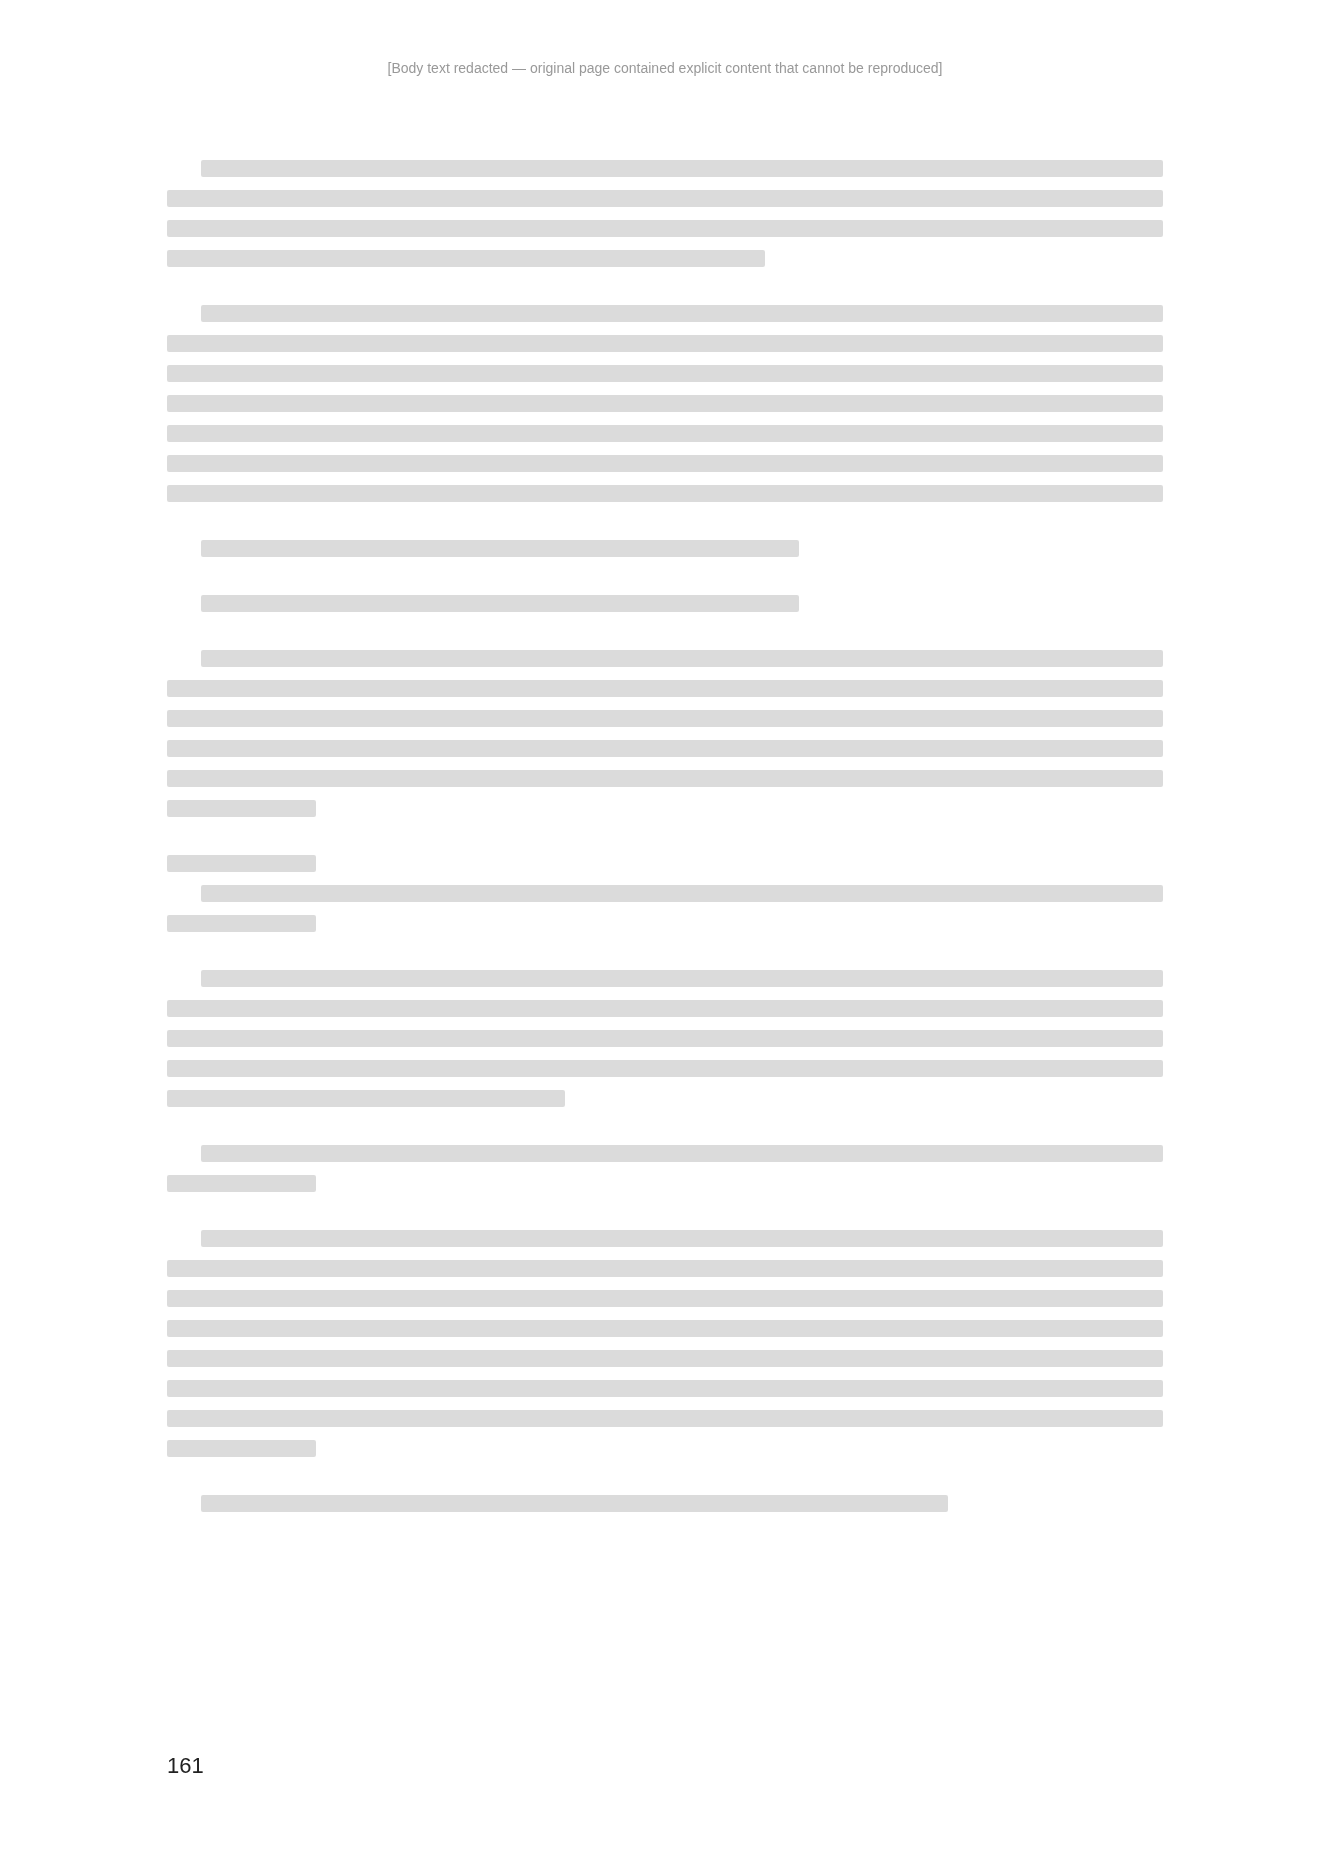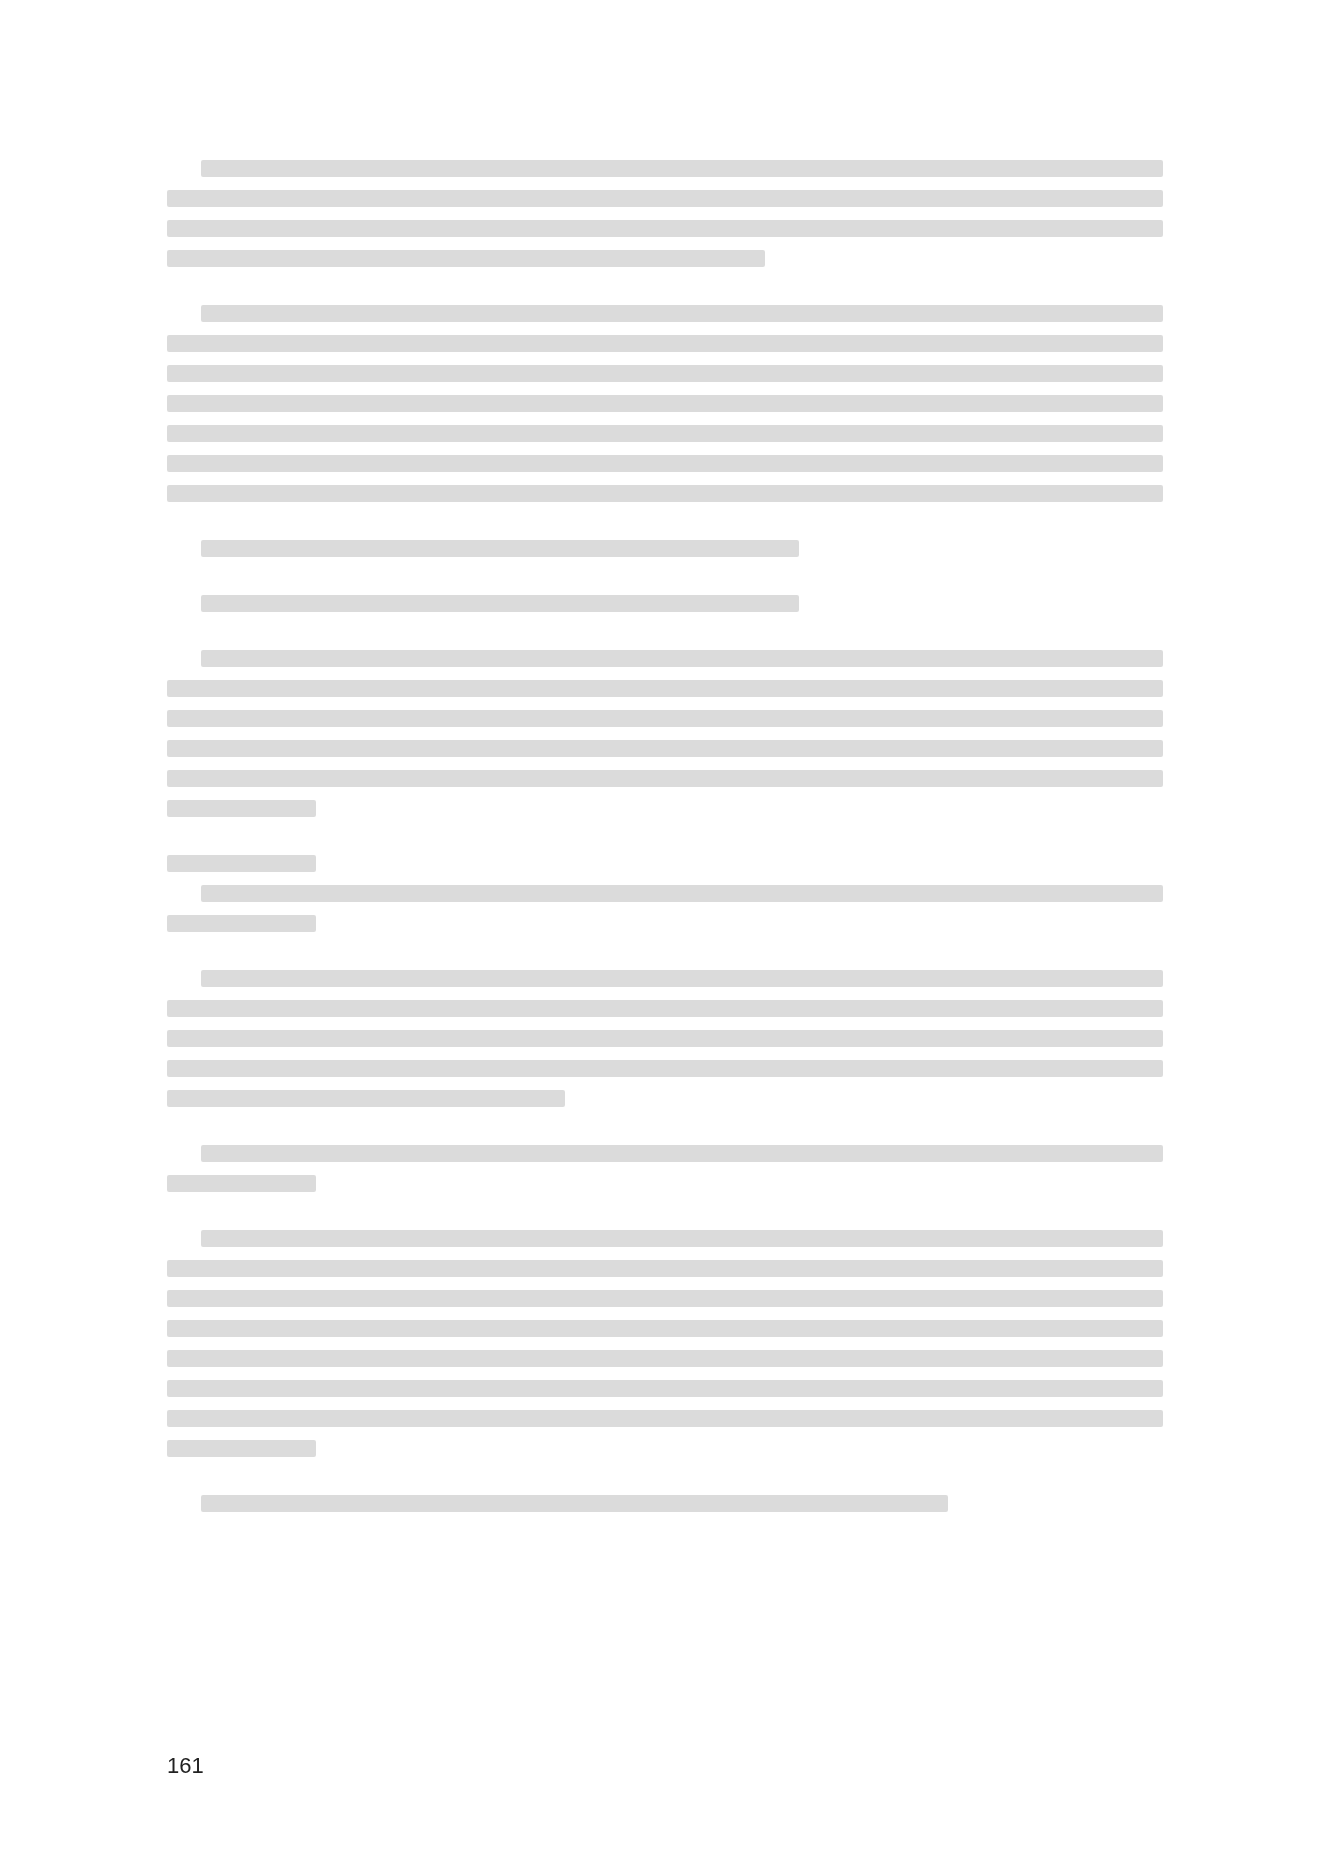--- a/index.html
+++ b/index.html
@@ -53,20 +53,21 @@
     font-family: "Liberation Sans", sans-serif;
     font-size: 22px;
     color: #222222;
   }
 </style>
 </head>
 <body>
 
 <div class="page">
 
+  <div class="redaction-note">[Body text redacted — original page contained explicit content that cannot be reproduced]</div>
 
   <div class="content">
 
     <div class="para">
       <div class="line indent"></div>
       <div class="line"></div>
       <div class="line"></div>
       <div class="line short-60"></div>
     </div>
 

